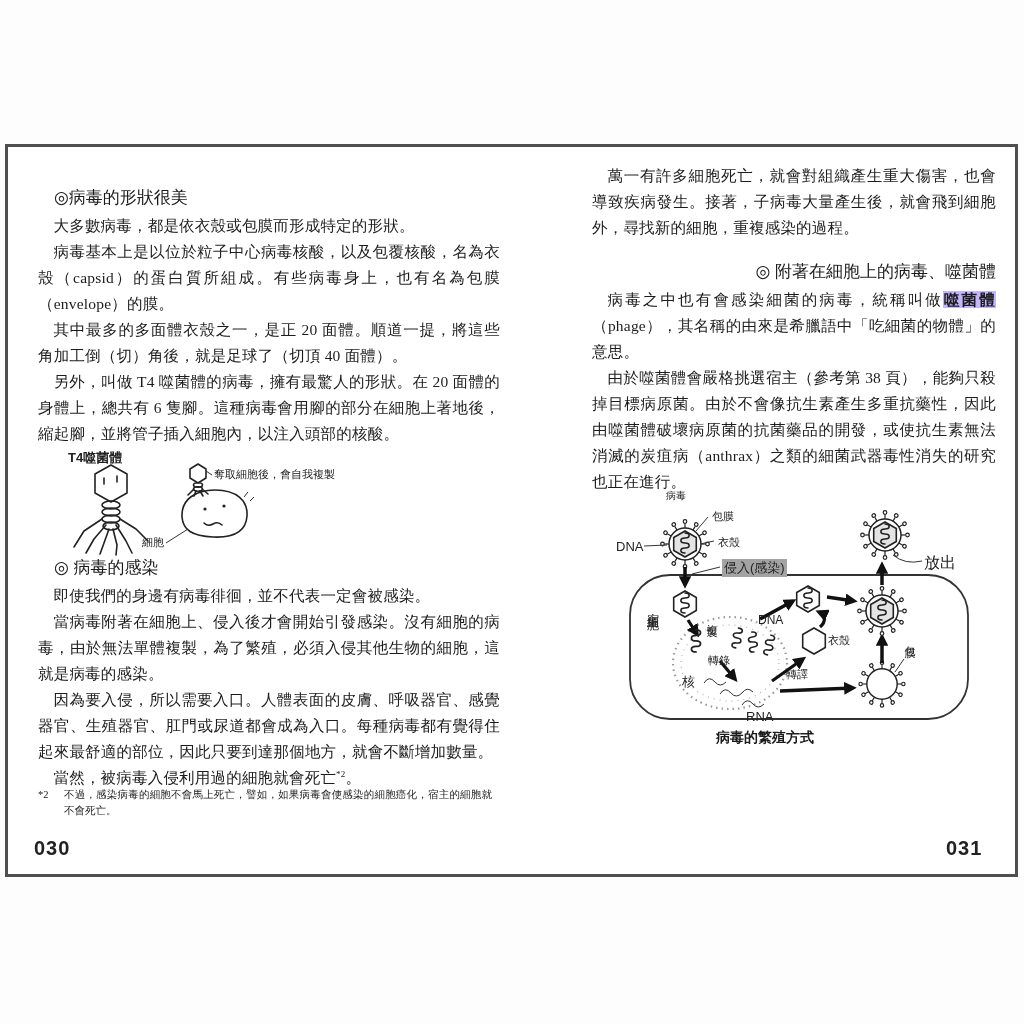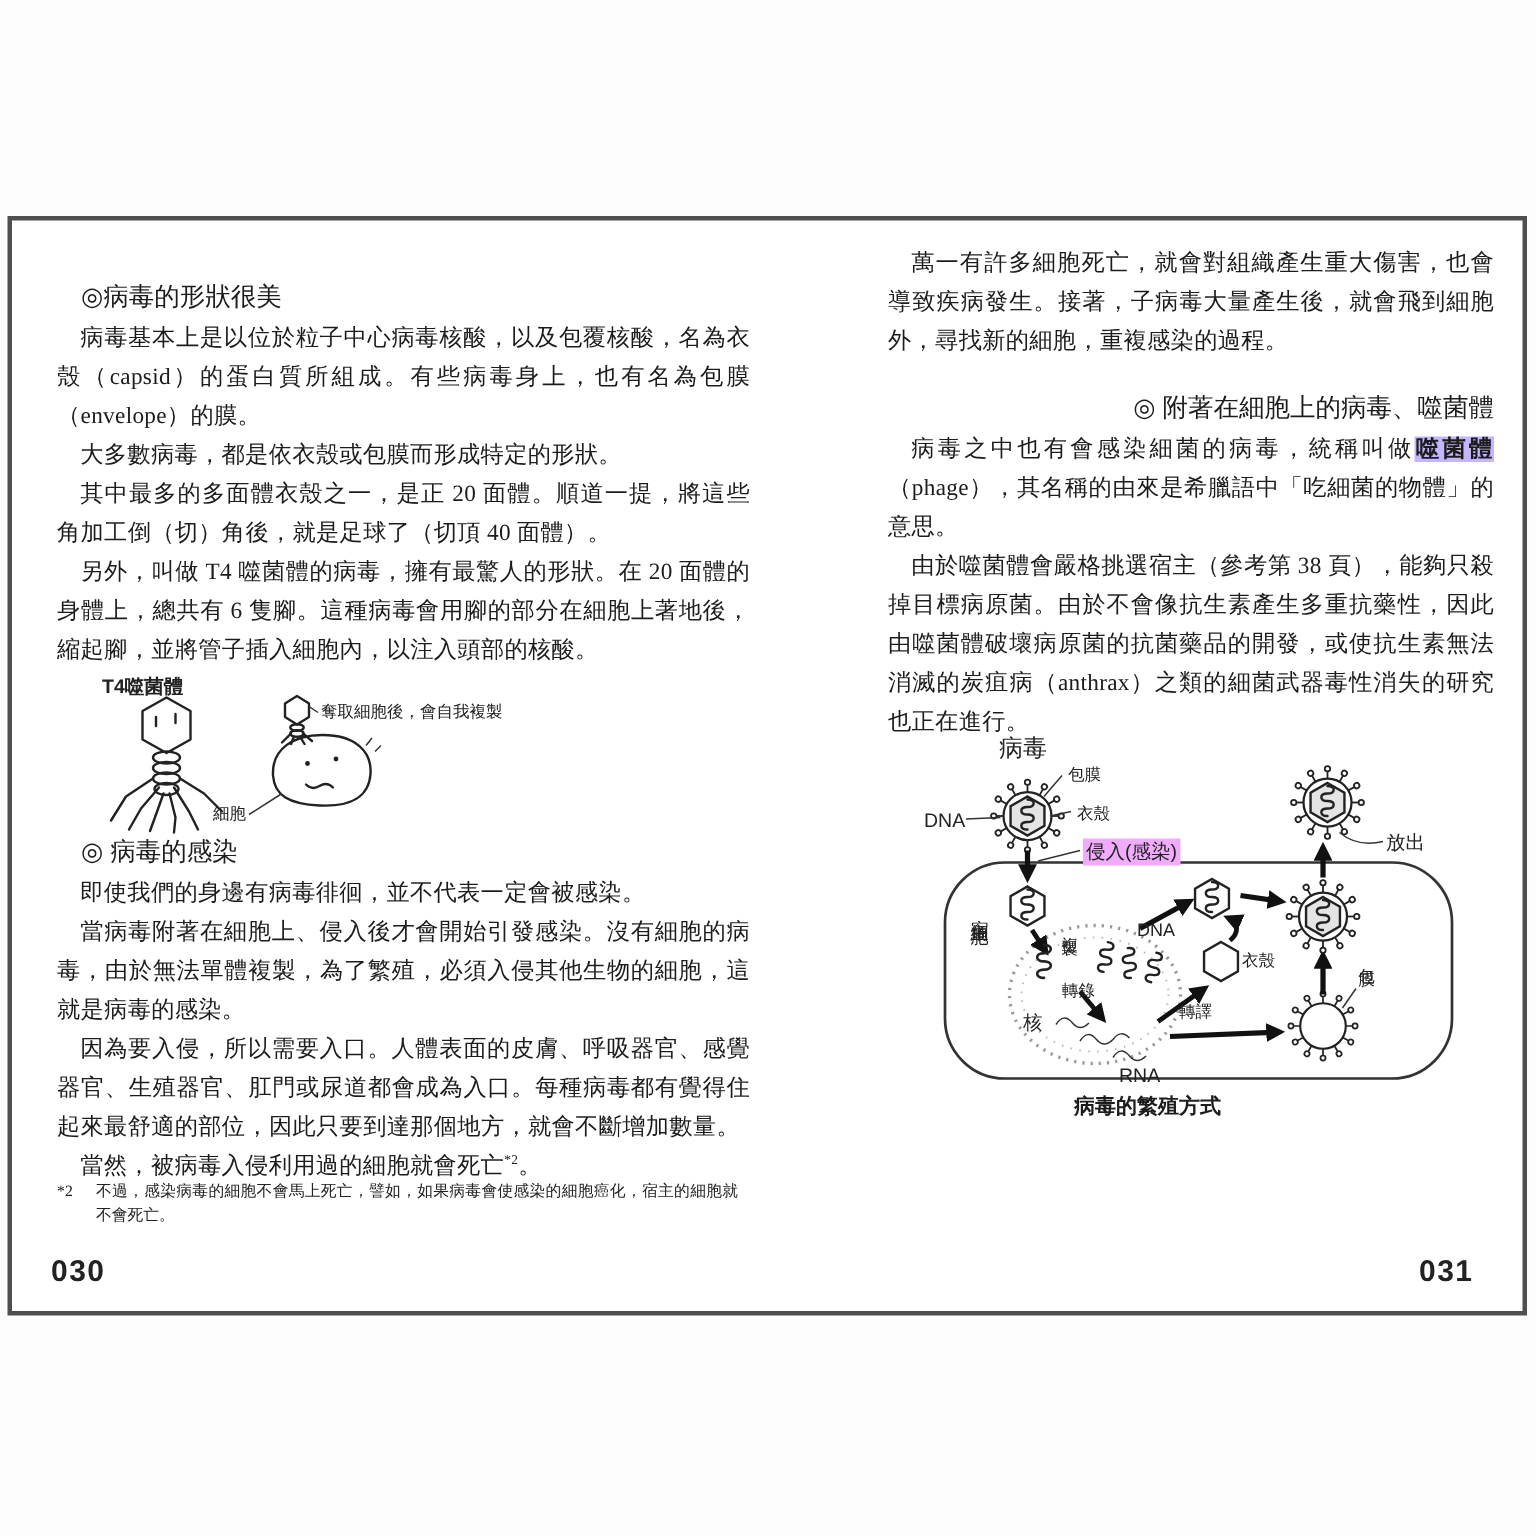--- a/index.html
+++ b/index.html
@@ -57,39 +57,39 @@
   .illu-note{left:176px;top:18px;font-size:11px;}
   .illu-cell{left:104px;top:86px;font-size:11px;}
   
   .diagram{position:relative;width:388px;height:260px;margin:-8px 0 0 16px;}
   .diagram svg{position:absolute;left:0;top:0;}
   .dlabel{
     position:absolute;white-space:nowrap;color:#222;
     font-family:"Liberation Sans","DejaVu Sans",sans-serif;font-size:11px;
   }
   .vert{writing-mode:vertical-rl;text-orientation:upright;letter-spacing:2px;}
-  .onmembrane{background:#f0abfc;padding:0 2px;}
+  .onmembrane{background:#a3a3a3;padding:0 2px;}
   .dcaption{
     position:absolute;left:108px;top:242px;font-size:14px;font-weight:bold;
     font-family:"Liberation Sans","DejaVu Sans",sans-serif;white-space:nowrap;
   }
   svg .ln{stroke:#222;stroke-width:1.6;fill:none;stroke-linecap:round;stroke-linejoin:round;}
   svg .thin{stroke:#333;stroke-width:1;fill:none;}
   svg .ar{stroke:#111;stroke-width:3.5;fill:none;marker-end:url(#ah);}
   svg .ar2{stroke:#111;stroke-width:3.2;fill:none;marker-end:url(#ah2);}
 </style>
 </head>
 <body>
 
 <div class="book">
 
   <div class="col col-left">
     <div class="heading">◎病毒的形狀很美</div>
+    <p class="para">大多數病毒，都是依衣殼或包膜而形成特定的形狀。</p>
     <p class="para">病毒基本上是以位於粒子中心病毒核酸，以及包覆核酸，名為衣殼（capsid）的蛋白質所組成。有些病毒身上，也有名為包膜（envelope）的膜。</p>
-    <p class="para">大多數病毒，都是依衣殼或包膜而形成特定的形狀。</p>
     <p class="para">其中最多的多面體衣殼之一，是正 20 面體。順道一提，將這些角加工倒（切）角後，就是足球了（切頂 40 面體）。</p>
     <p class="para">另外，叫做 T4 噬菌體的病毒，擁有最驚人的形狀。在 20 面體的身體上，總共有 6 隻腳。這種病毒會用腳的部分在細胞上著地後，縮起腳，並將管子插入細胞內，以注入頭部的核酸。</p>
 
     <div class="illu">
       <span class="ilabel illu-title">T4噬菌體</span>
       <span class="ilabel illu-note">奪取細胞後，會自我複製</span>
       <span class="ilabel illu-cell">細胞</span>
       <svg width="360" height="98" viewBox="0 0 360 98">
 
         <polygon class="ln" points="73,6 89,15 89,34 73,43 57,34 57,15" fill="#fff"></polygon>
@@ -231,33 +231,33 @@
         <line class="thin" x1="296" y1="172" x2="287" y2="185"></line>
         <path class="ar" d="M274,176 L274,150"></path>
 
         <use href="#virion" transform="translate(274,124)"></use>
 
         <path class="ar" d="M274,98 L274,78"></path>
         <use href="#virion" transform="translate(277,48)"></use>
         <path class="thin" d="M314,74 Q297,78 285,68"></path>
       </svg>
 
-      <span class="dlabel" style="left:58px;top:2px;font-size:16px;">病毒</span>
+      <span class="dlabel" style="left:58px;top:2px;font-size:10px;">病毒</span>
       <span class="dlabel" style="left:104px;top:22px;">包膜</span>
       <span class="dlabel" style="left:110px;top:48px;">衣殼</span>
       <span class="dlabel" style="left:8px;top:52px;font-size:13px;">DNA</span>
       <span class="dlabel onmembrane" style="left:114px;top:72px;font-size:13px;">侵入(感染)</span>
       <span class="dlabel vert" style="left:36px;top:116px;font-size:12px;">宿主細胞</span>
       <span class="dlabel vert" style="left:96px;top:128px;">複製</span>
       <span class="dlabel" style="left:150px;top:126px;font-size:12px;">DNA</span>
       <span class="dlabel" style="left:100px;top:166px;">轉錄</span>
       <span class="dlabel" style="left:74px;top:186px;font-size:13px;">核</span>
       <span class="dlabel" style="left:138px;top:222px;font-size:13px;">RNA</span>
       <span class="dlabel" style="left:178px;top:180px;">轉譯</span>
       <span class="dlabel" style="left:220px;top:146px;">衣殼</span>
       <span class="dlabel vert" style="left:294px;top:150px;">包膜</span>
-      <span class="dlabel" style="left:316px;top:66px;font-size:13px;">放出</span>
+      <span class="dlabel" style="left:316px;top:66px;font-size:16px;">放出</span>
       <span class="dcaption">病毒的繁殖方式</span>
     </div>
   </div>
 
   <div class="pagenum pagenum-right">031</div>
 </div>
 
 </body></html>

